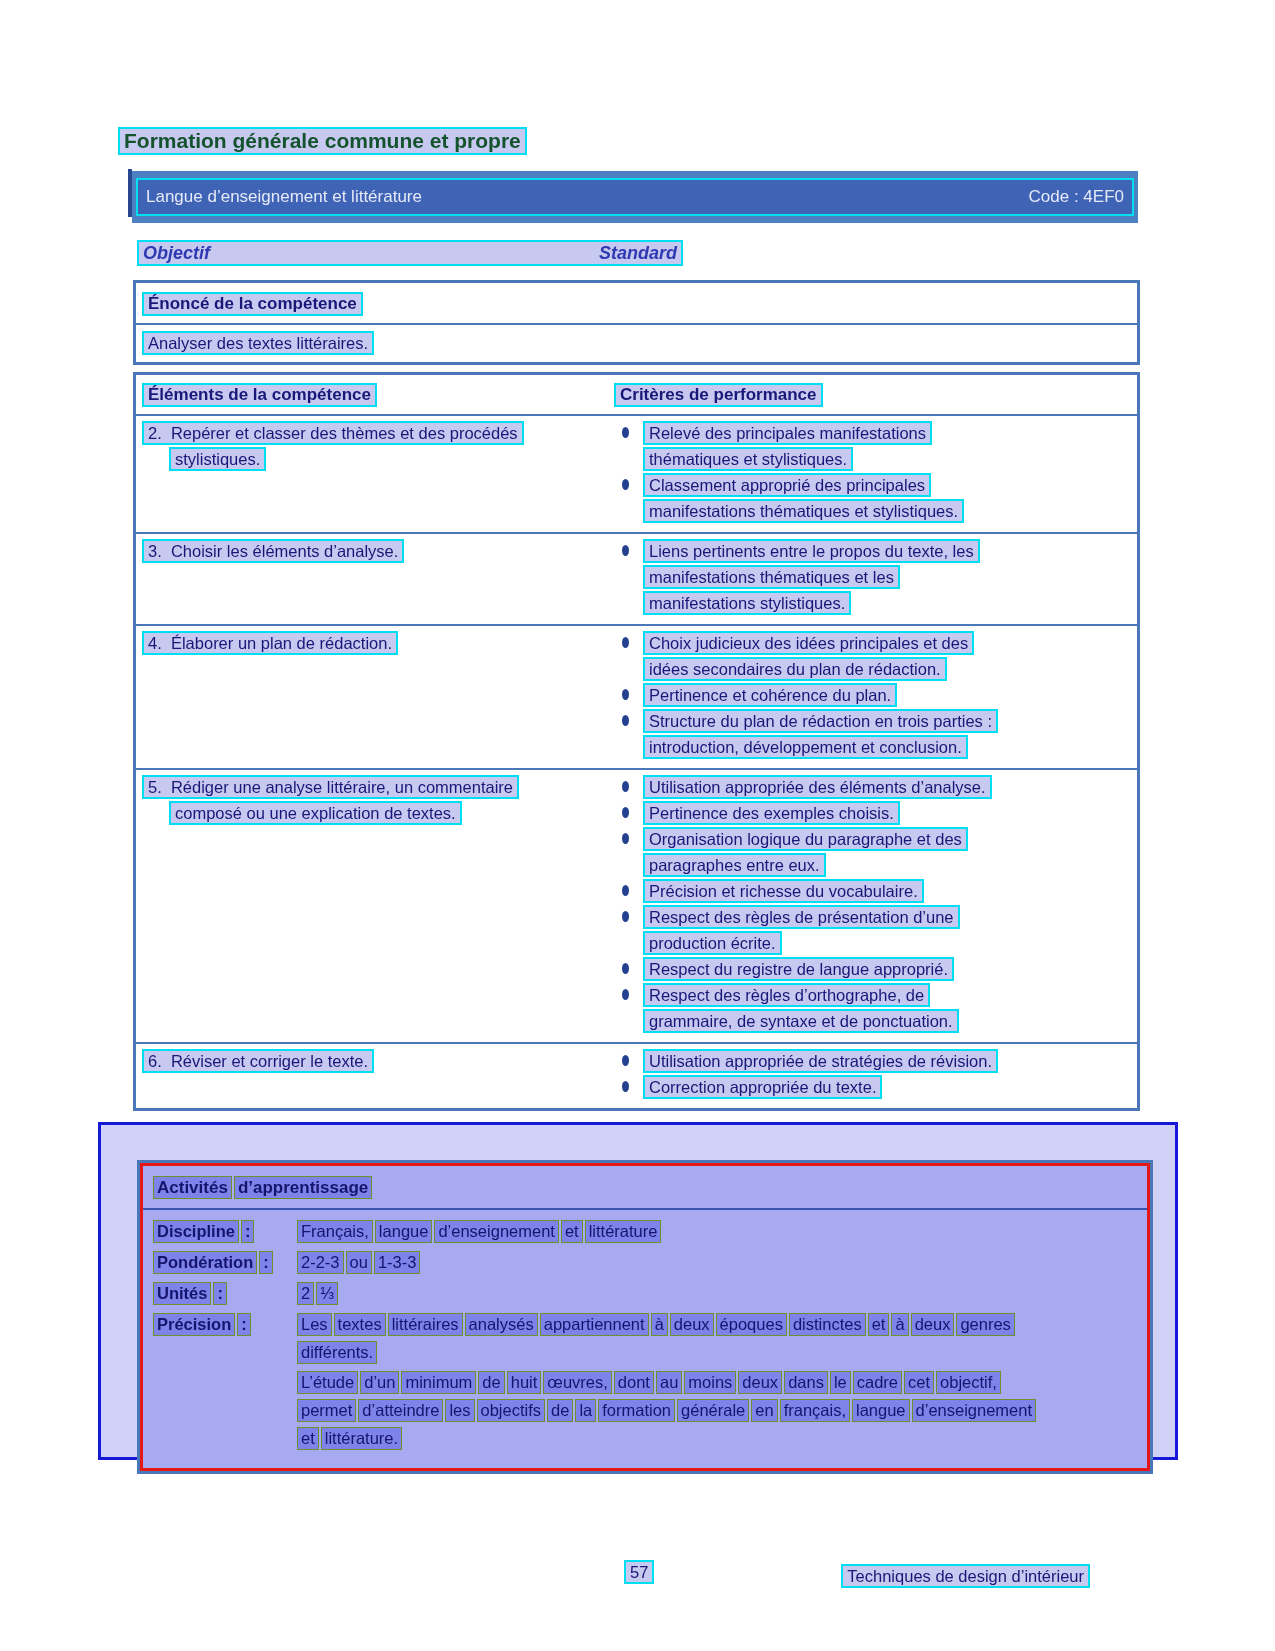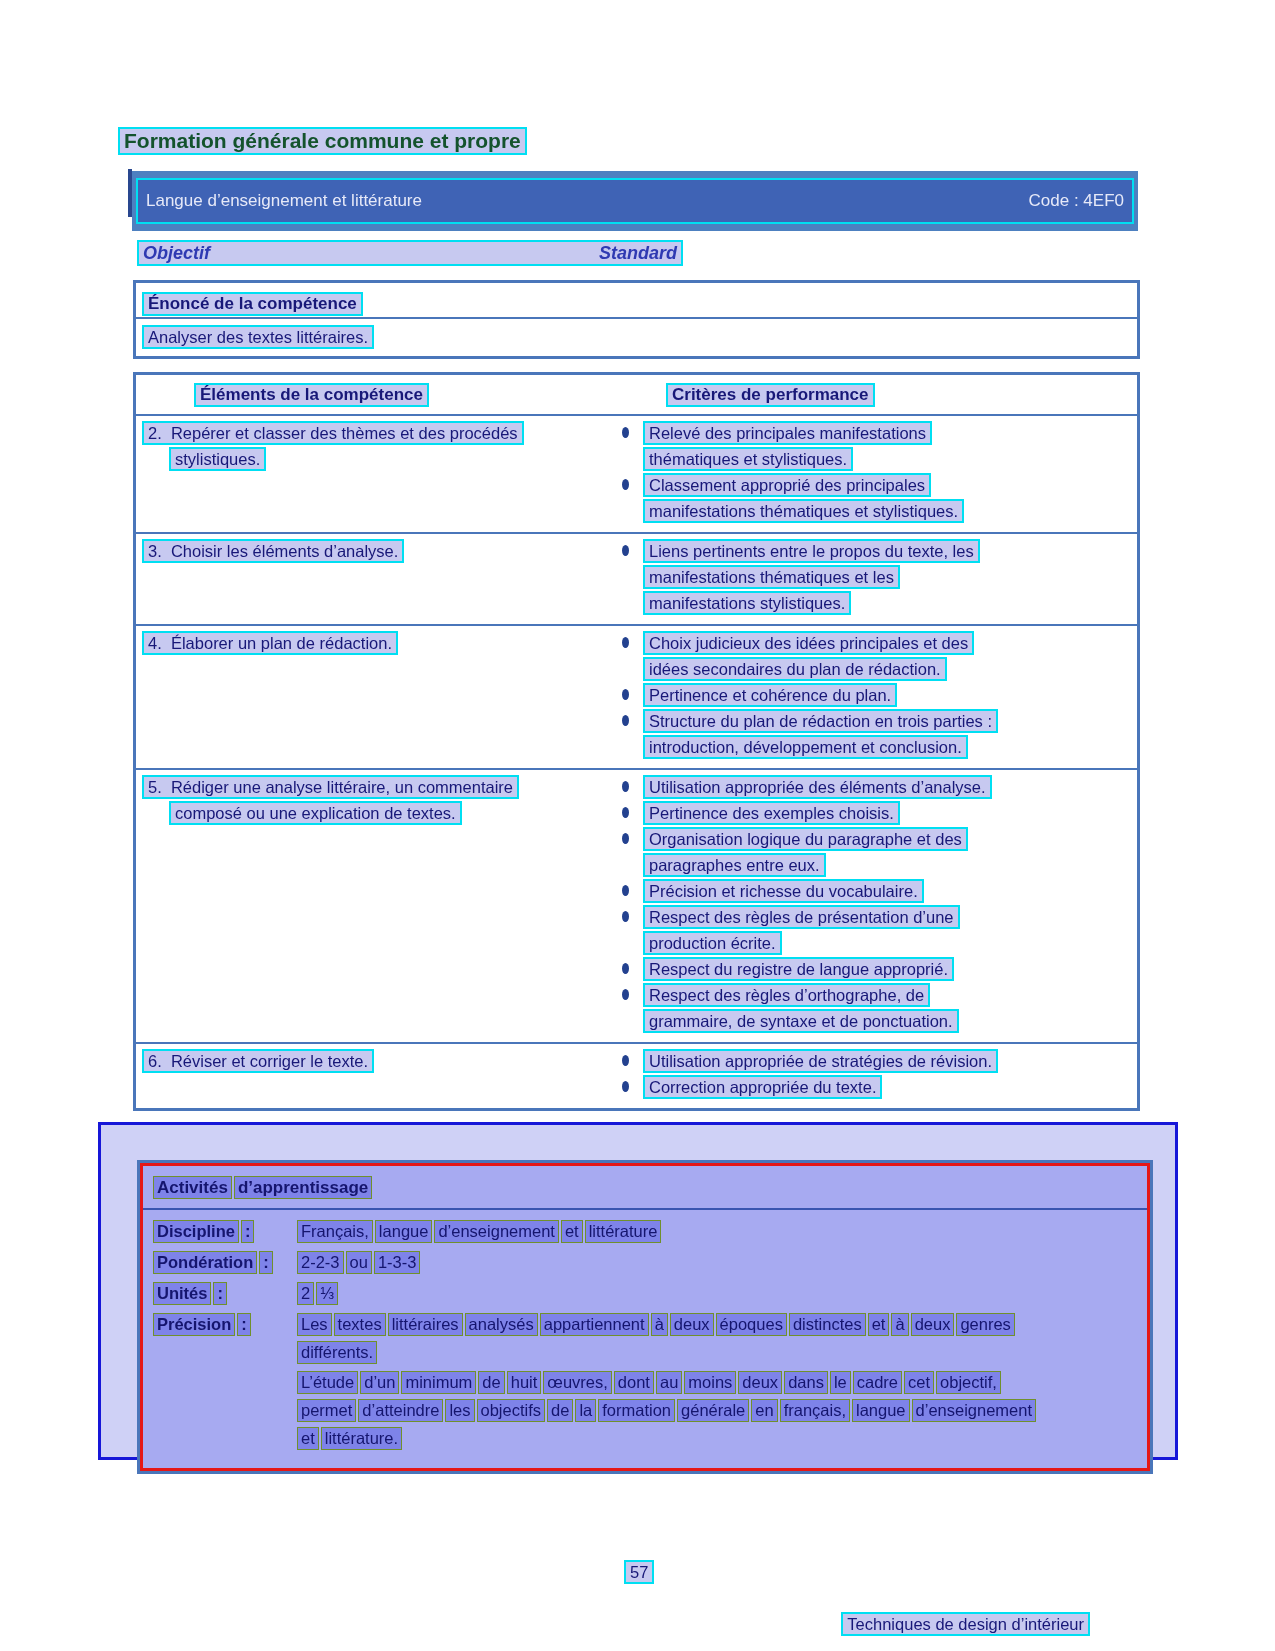--- a/index.html
+++ b/index.html
@@ -10,41 +10,41 @@
   .hl{display:table;background:#c7c9f0;border:2px solid #00dff2;padding:0 4px;
       color:#181878;font-size:16.5px;line-height:20px;white-space:nowrap;}
   .line{margin-bottom:2px;}
 
   
   .title{position:absolute;left:118px;top:127px;}
   .title .hl{font-size:21px;font-weight:bold;line-height:24px;color:#14532d;}
 
   
   .banner-notch{position:absolute;left:128px;top:169px;width:4px;height:48px;background:#29478f;}
-  .banner{position:absolute;left:132px;top:171px;width:1006px;height:60px;background:#4d80c0;}
+  .banner{position:absolute;left:132px;top:171px;width:1006px;height:52px;background:#4d80c0;}
   .banner-strip{position:absolute;left:4px;right:4px;top:7px;bottom:7px;background:#3f63b5;
                 border:2px solid #00dff2;display:flex;justify-content:space-between;align-items:center;
                 padding:0 8px;color:#e6e9f8;font-size:17px;}
 
   
   .subrow{position:absolute;left:137px;top:240px;width:546px;}
   .subrow .hl{display:flex;justify-content:space-between;width:100%;box-sizing:border-box;
               font-weight:bold;font-style:italic;font-size:18px;line-height:22px;color:#2f3ab2;}
 
   
   .doc-table{position:absolute;left:133px;width:1007px;border:3px solid #4a76ba;background:#ffffff;box-sizing:border-box;}
   .enonce-table{top:280px;}
-  .enonce-hdr{padding:9px 6px 1px 6px;border-bottom:2px solid #4a76ba;}
+  .enonce-hdr{padding:9px 6px 7px 6px;border-bottom:2px solid #4a76ba;}
   .enonce-hdr .hl{font-weight:bold;font-size:17px;}
   .enonce-body{padding:6px 6px 7px 6px;}
 
   .comp-table{top:372px;}
   .comp-hdr{display:flex;padding:8px 0 7px 0;}
   .comp-hdr .hl{font-weight:bold;font-size:17px;}
-  .hdr-left{width:472px;padding-left:17px;margin-left:41px;}
+  .hdr-left{width:472px;padding-left:6px;}
   .hdr-right{flex:1;}
   .comp-row{display:flex;border-top:2px solid #4a76ba;padding:5px 0 7px 0;}
   .cell-left{width:472px;padding-left:6px;box-sizing:border-box;}
   .cell-right{flex:1;}
   .elem-line2{margin-left:27px;}
   .crit-item{display:flex;}
   .bullet-dot{width:7px;height:11px;border-radius:50%;background:#23418f;margin:6px 14px 0 14px;flex:none;}
   .crit-lines{flex:1;}
 
   
@@ -60,21 +60,21 @@
   .act-header{border-bottom:2px solid #3a55b0;padding:10px 0 4px 10px;}
   .act-header .wbox{font-weight:bold;font-size:17px;}
   .act-body{padding:10px 8px 0 10px;}
   .act-row{display:flex;margin-bottom:3px;}
   .act-label{width:144px;flex:none;font-weight:bold;}
   .act-value{flex:1;}
   .aval-line{white-space:nowrap;}
   .para2{margin-top:2px;}
 
   
-  .footer-right{position:absolute;right:185px;top:1612px;padding-left:32px;}
+  .footer-right{position:absolute;right:185px;top:1564px;padding-left:32px;}
   .pagenum{position:absolute;left:624px;top:1560px;}
 </style>
 </head>
 <body>
 
 <div id="canvas">
 
   <div class="title">
     <span class="hl">Formation générale commune et propre</span>
   </div>

